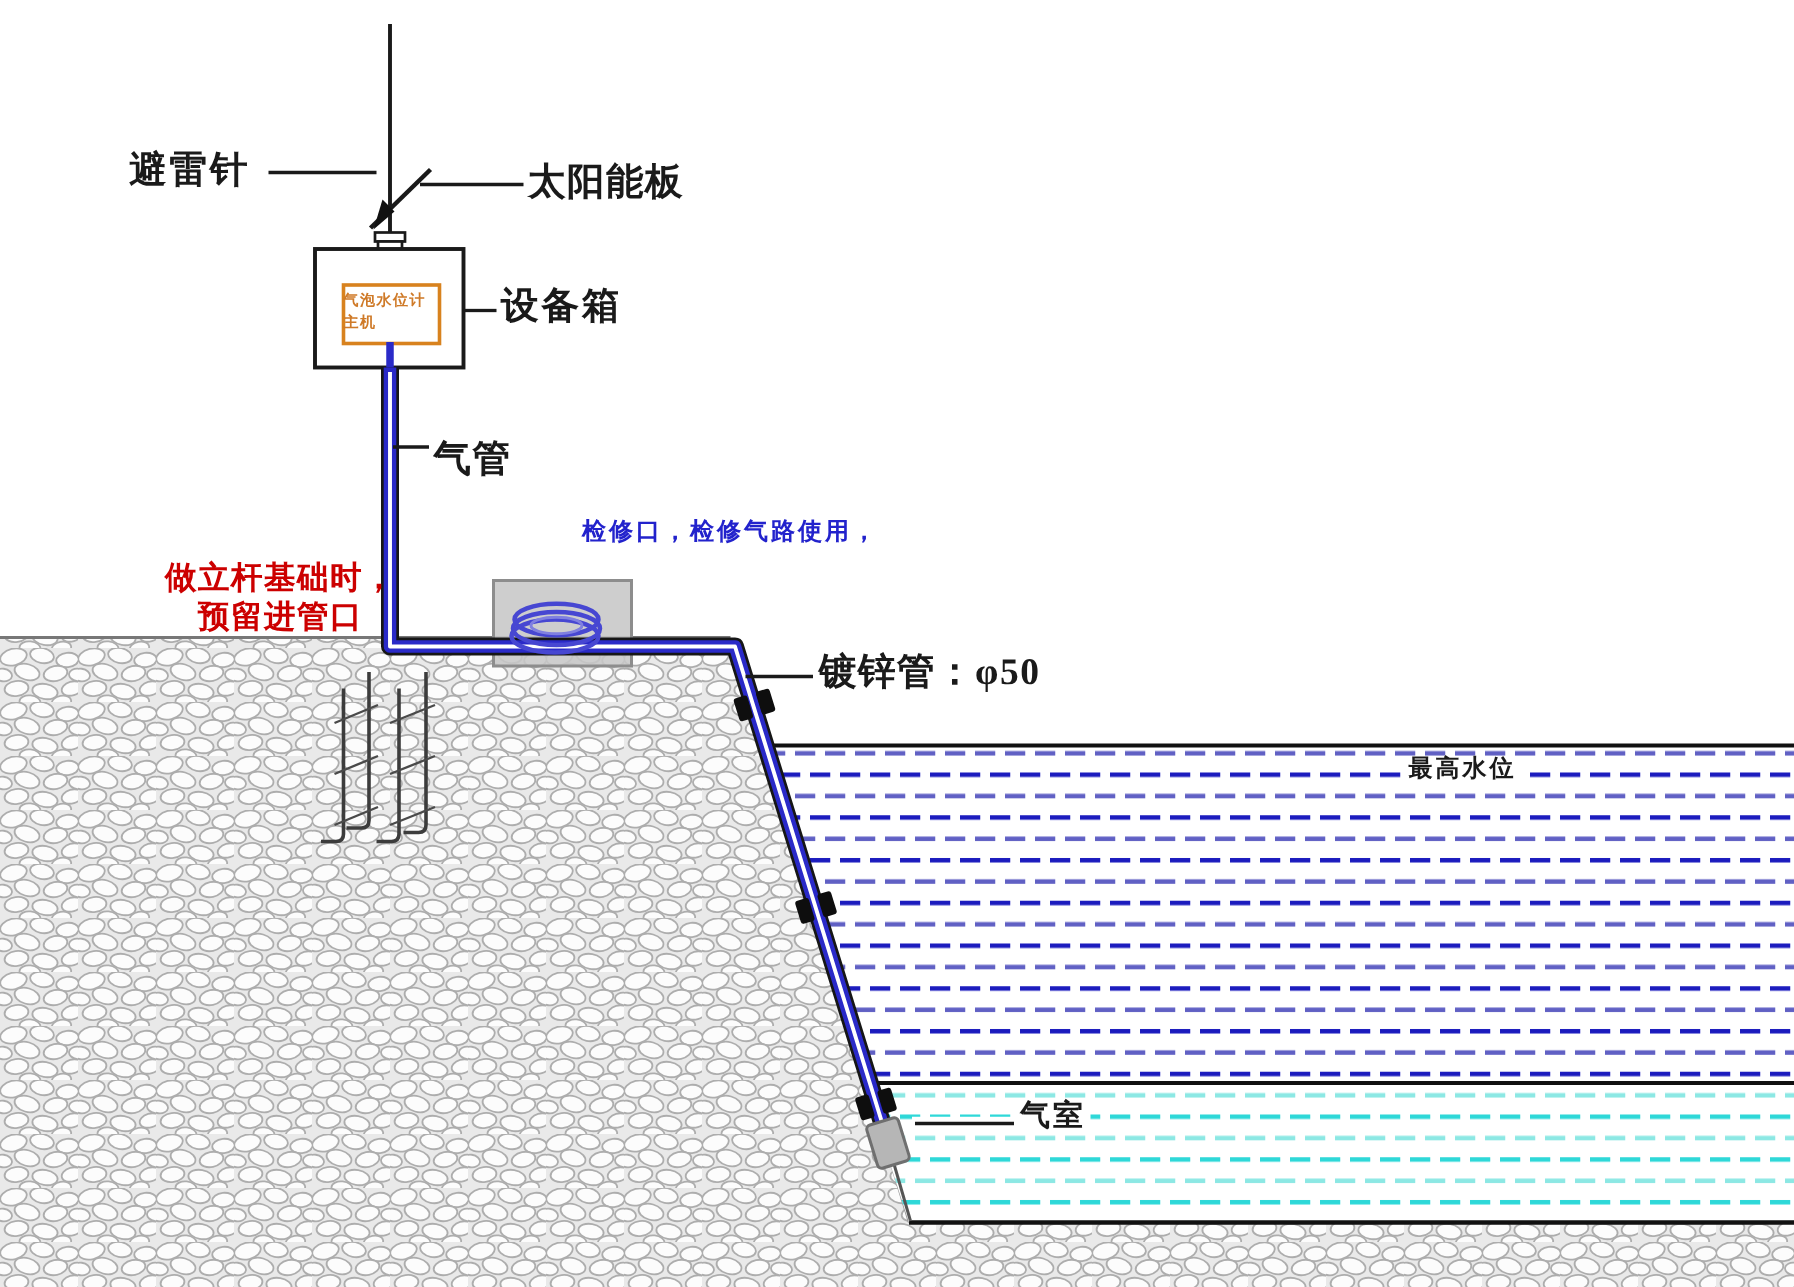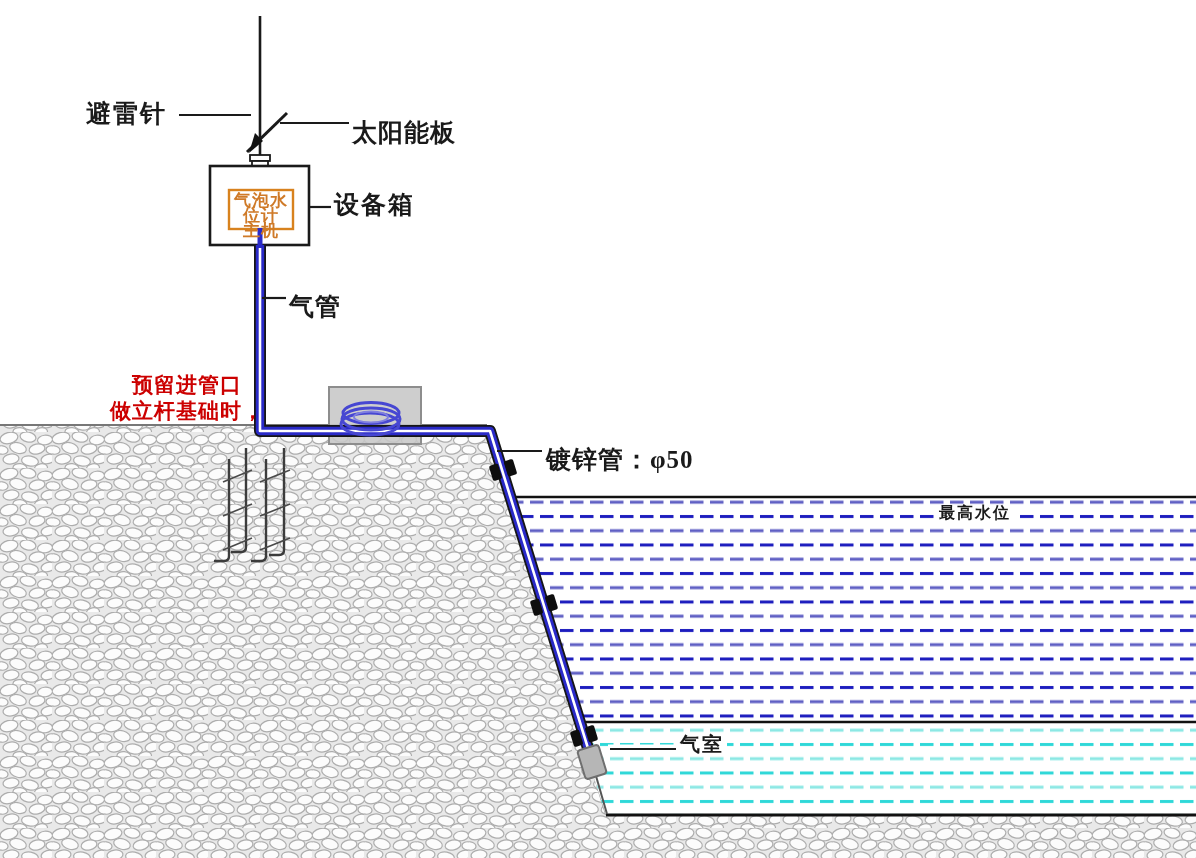--- a/index.html
+++ b/index.html
@@ -2,28 +2,28 @@
 <html><head>
 <meta charset="utf-8">
 <style>
   html,body{margin:0;padding:0;background:#fff;}
   .stage{position:relative;width:1196px;height:858px;background:#fff;overflow:hidden;
          font-family:Liberation Serif, serif;}
   .stage svg{position:absolute;left:0;top:0;}
   .lbl{position:absolute;font-weight:700;font-size:25px;color:#1a1a1a;
        letter-spacing:2px;white-space:nowrap;line-height:1.05;}
   .wbg{background:#fff;padding:0 3px;}
-  .host{position:absolute;left:229px;top:193px;width:64px;text-align:center;
-        font-weight:700;font-size:17px;line-height:15px;color:#cf7a28;letter-spacing:1px;}
+  .host{position:absolute;left:229px;top:193px;width:64px;text-align:left;
+        font-weight:700;font-size:10px;line-height:15px;color:#cf7a28;letter-spacing:1px;}
   .note-red{position:absolute;left:106px;top:372px;width:162px;text-align:center;
             font-weight:700;font-size:21px;line-height:26px;color:#cc0000;letter-spacing:1px;white-space:nowrap;}
   .note-blue{position:absolute;left:388px;top:344px;font-weight:700;font-size:16px;
              line-height:21px;color:#2222cc;white-space:nowrap;}
   .note-blue .nb1{letter-spacing:2px;}
-  .small-ls{letter-spacing:1px;margin-top:11px;}
+  .small-ls{letter-spacing:1px;}
 </style>
 </head>
 <body>
 
 <div class="stage">
 
 <svg width="1196" height="858" viewBox="0 0 1196 858">
   <defs>
     <pattern id="stones" width="52" height="36" patternUnits="userSpaceOnUse">
       <rect width="52" height="36" fill="#e9e9e9"></rect>
@@ -144,28 +144,29 @@
 
 <div class="lbl" style="left:86px;top:101px">避雷针</div>
 <div class="lbl small-ls" style="left:352px;top:109px">太阳能板</div>
 <div class="lbl" style="left:334px;top:192px">设备箱</div>
 
 <div class="host">
   <div>气泡水位计</div>
   <div>主机</div>
 </div>
 
-<div class="lbl small-ls" style="left:289px;top:283px">气管</div>
+<div class="lbl small-ls" style="left:289px;top:294px">气管</div>
 
 <div class="note-red">
+  <div>做立杆基础时，</div>
   <div>预留进管口</div>
-  <div>做立杆基础时，</div>
 </div>
 
 <div class="note-blue">
+  <div class="nb1">检修口，检修气路使用，</div>
 </div>
 
 <div class="lbl small-ls" style="left:546px;top:436px">镀锌管：φ50</div>
 
 <div class="lbl wbg" style="left:936px;top:505px;font-size:16px">最高水位</div>
 
 <div class="lbl wbg" style="left:677px;top:734px;font-size:20px">气室</div>
 
 
 </div>

